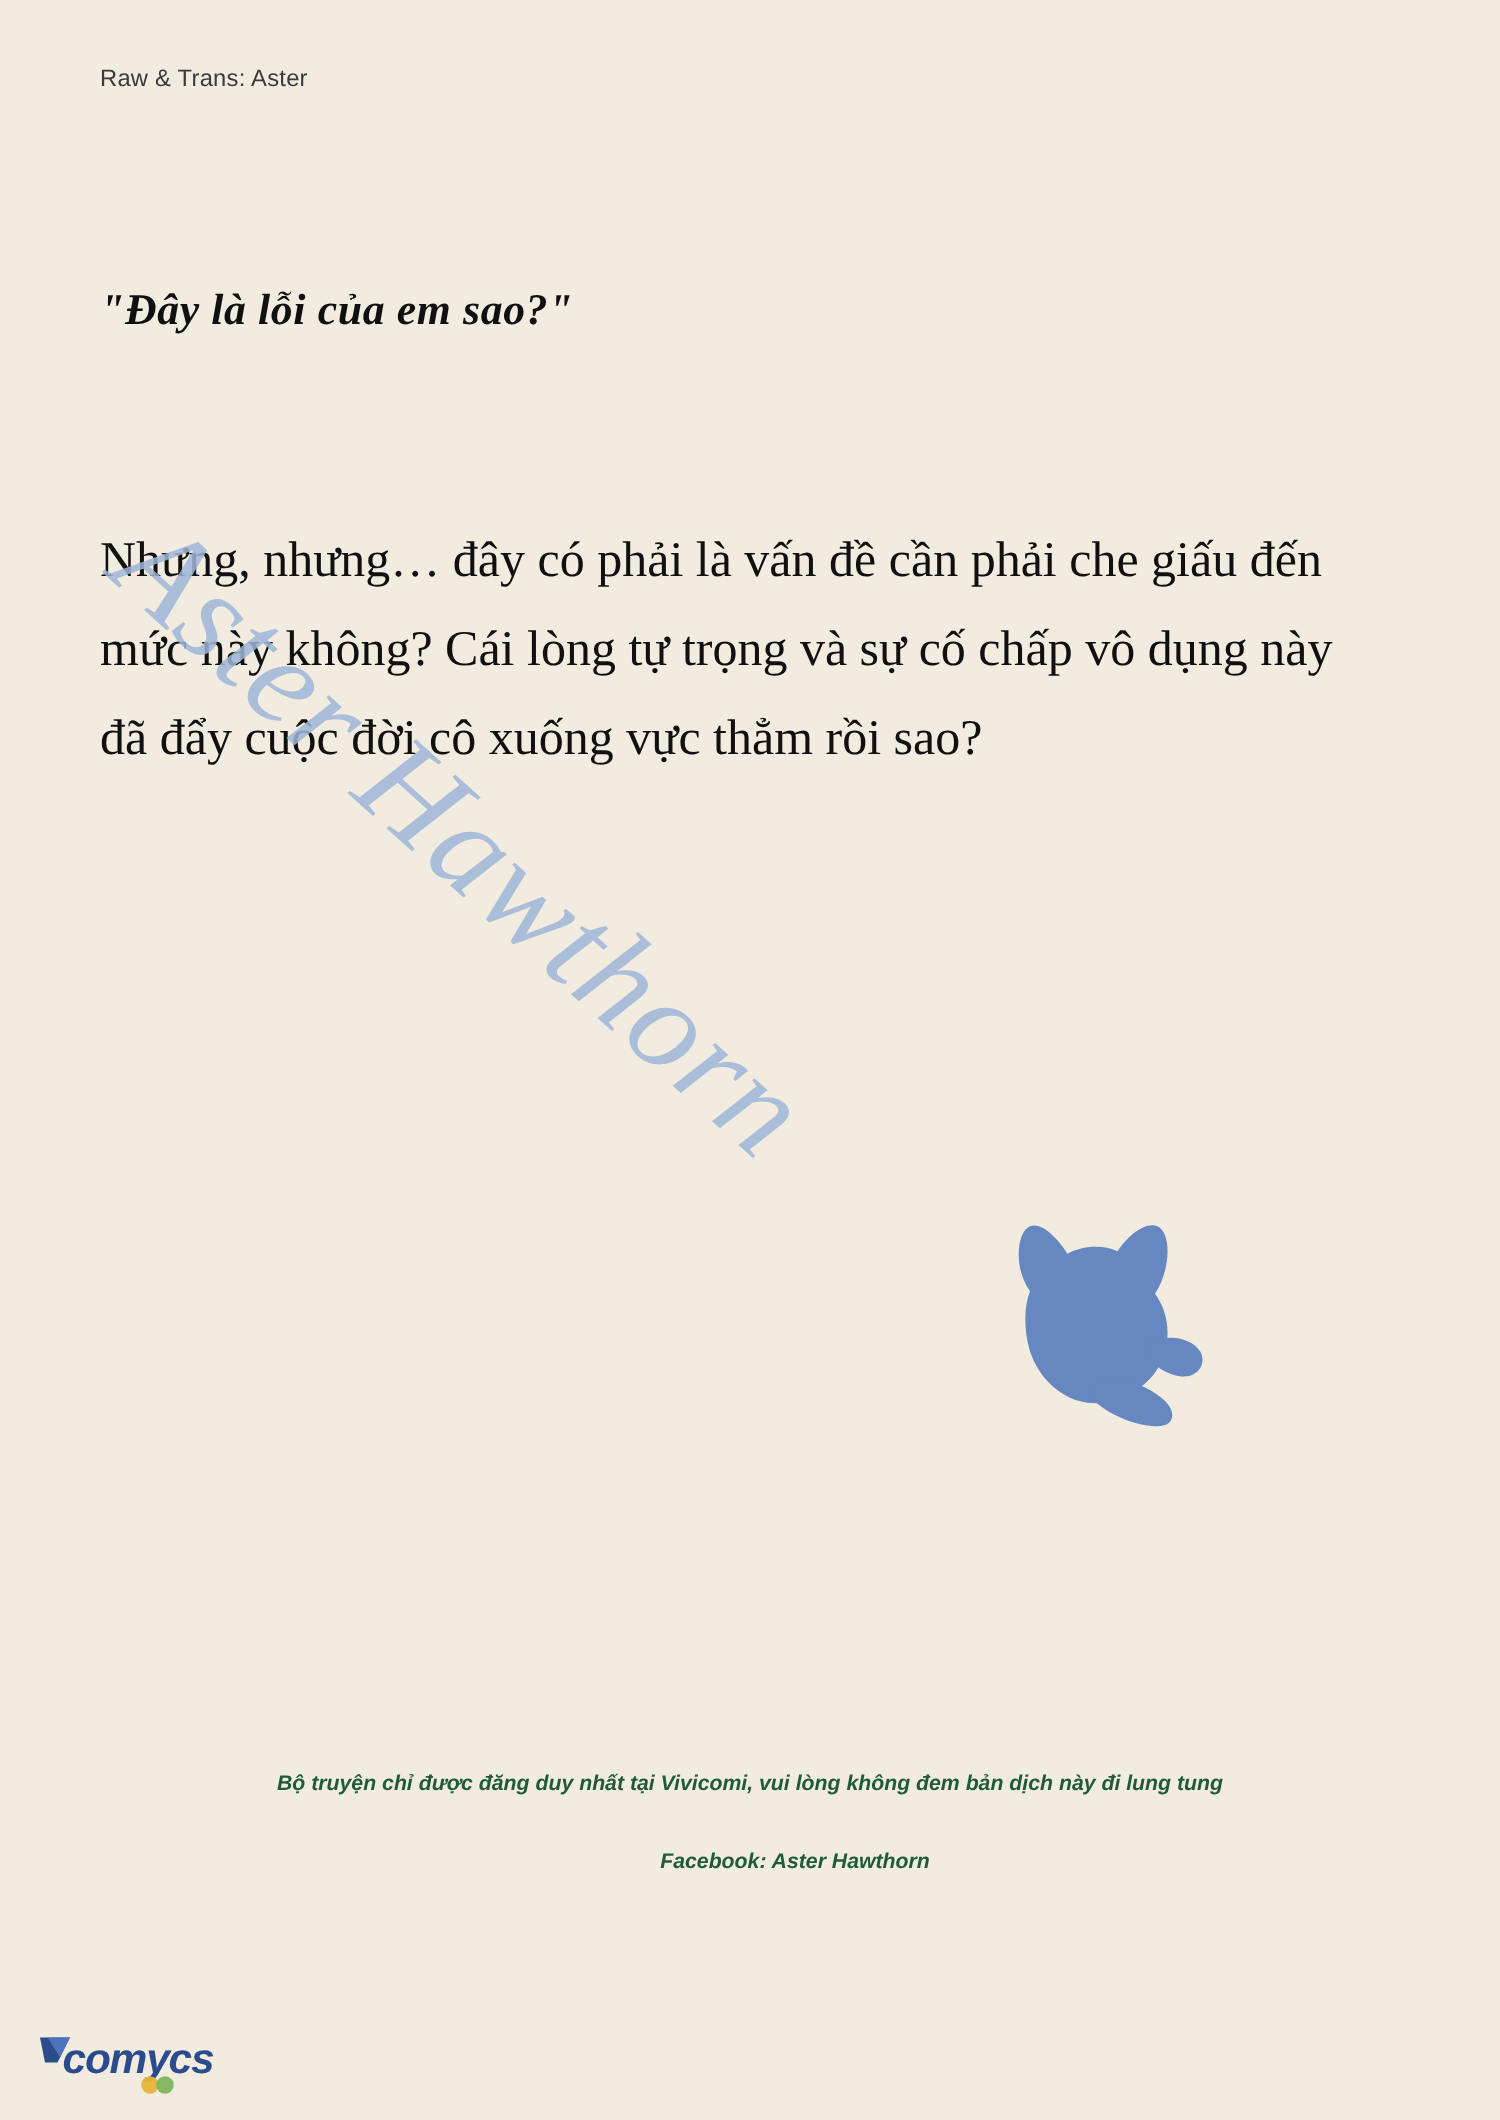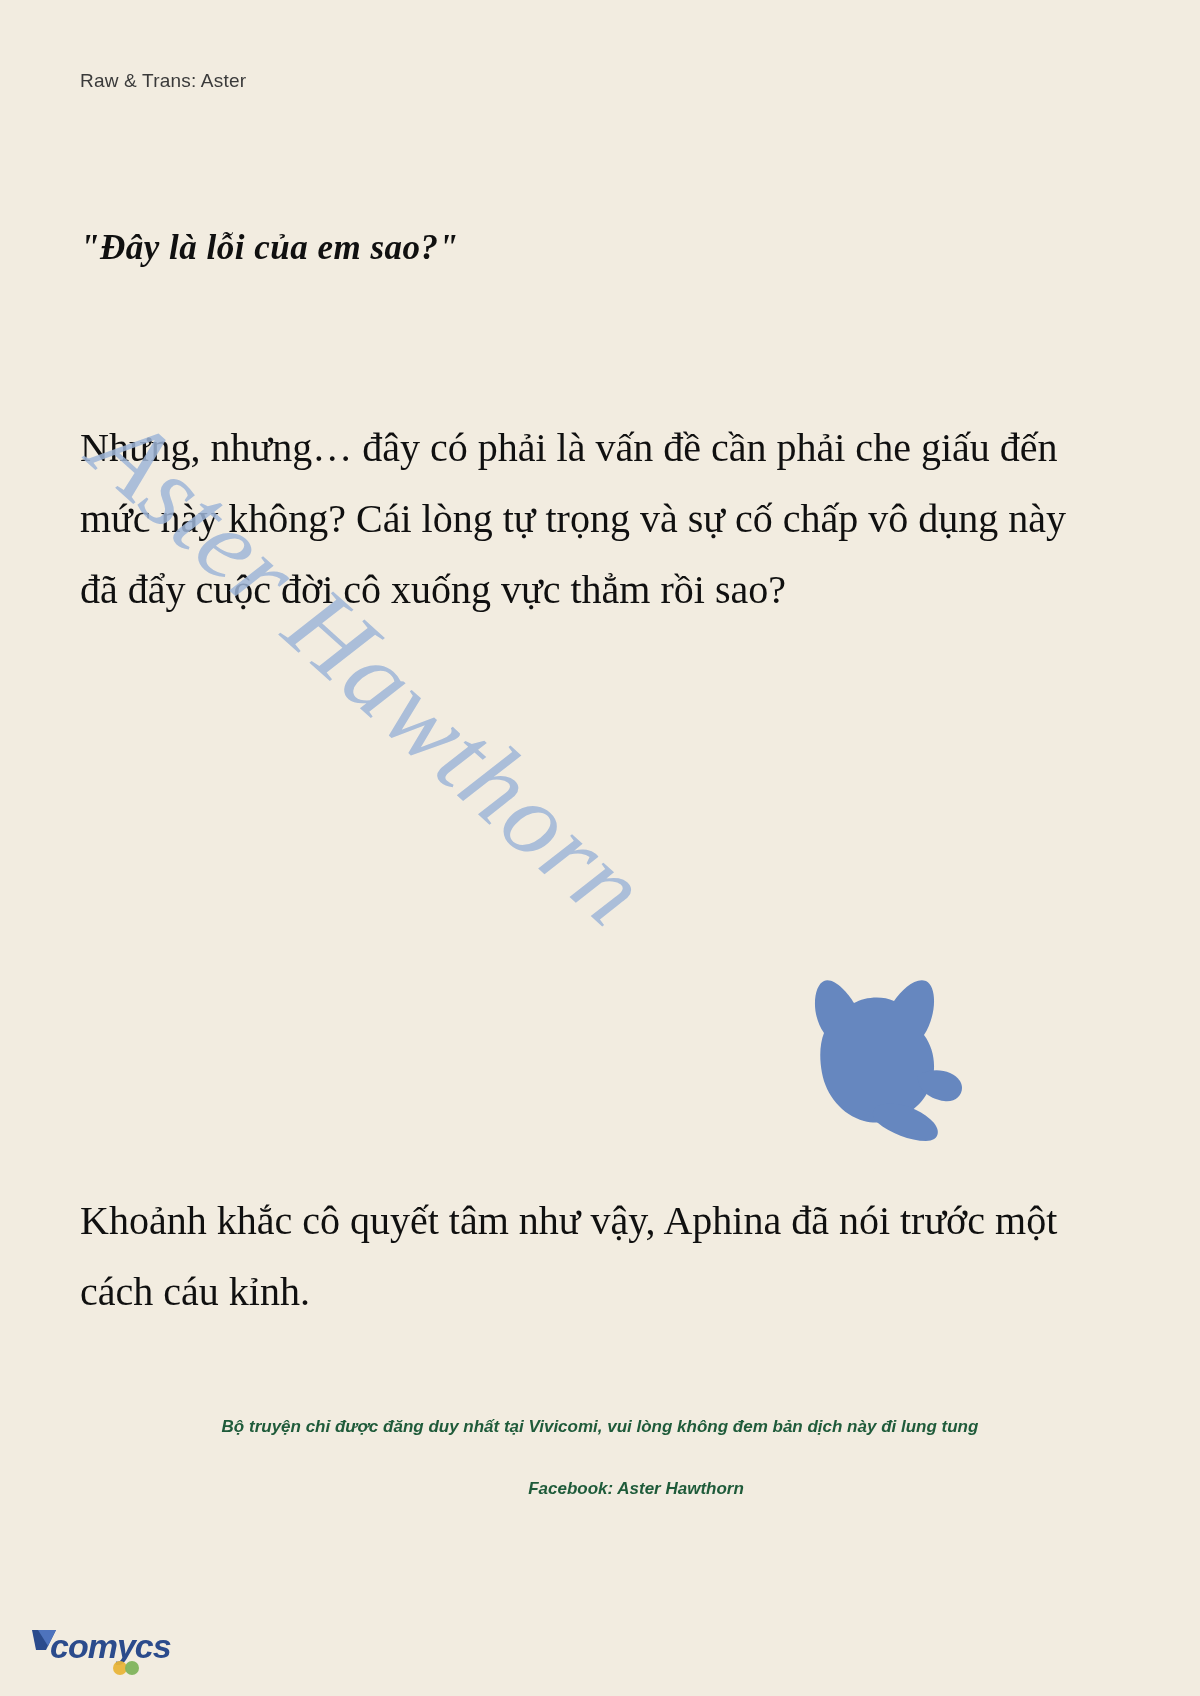--- a/index.html
+++ b/index.html
@@ -15,21 +15,21 @@
     overflow: hidden;
   }
   .page {
     position: relative;
     width: 1200px;
     height: 1696px;
     background: #f2ece0;
   }
   .credit-line {
     position: absolute;
-    top: 70px;
+    top: 53px;
     left: 80px;
     font-family: "Liberation Sans", sans-serif;
     font-size: 19px;
     color: #3a3a3a;
     letter-spacing: 0.2px;
   }
   .body-text {
     position: absolute;
     left: 80px;
     width: 1010px;
@@ -115,21 +115,20 @@
 
 <div class="page">
 
   <div class="credit-line">Raw &amp; Trans: Aster</div>
 
   <div class="body-text quote-line">"Đây là lỗi của em sao?"</div>
 
   <div class="body-text para para-1">Nhưng, nhưng… đây có phải là vấn đề cần phải che giấu đến mức này không? Cái lòng tự trọng và sự cố chấp vô dụng này đã đẩy cuộc đời cô xuống vực thẳm rồi sao?</div>
 
 
-  <div class="body-text para para-3">Khoảnh khắc cô quyết tâm như vậy, Aphina đã nói trước một cách cáu kỉnh.</div>
 
   <div class="watermark">Aster Hawthorn</div>
 
   <svg class="cat-mark" viewBox="0 0 180 190">
     <g fill="#5b7fbd">
       <path d="M34 78 C20 58 24 30 34 26 C44 22 58 38 64 48 C74 42 92 40 104 46 C112 34 126 22 136 26 C148 32 146 62 134 80 C146 96 148 120 136 140 C124 160 96 172 74 166 C52 160 36 140 32 118 C29 102 30 88 34 78 Z"></path>
       <path d="M90 150 C106 146 126 152 140 164 C152 174 150 186 136 186 C120 186 100 178 88 168 C80 162 82 152 90 150 Z"></path>
       <path d="M128 120 C142 112 162 114 170 126 C176 136 168 148 154 146 C140 144 126 134 128 120 Z"></path>
     </g>
   </svg>

